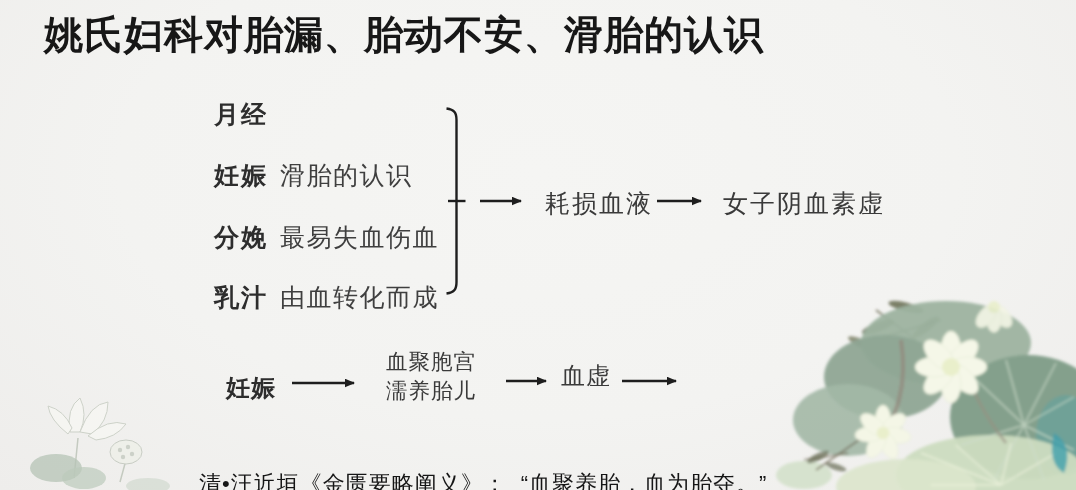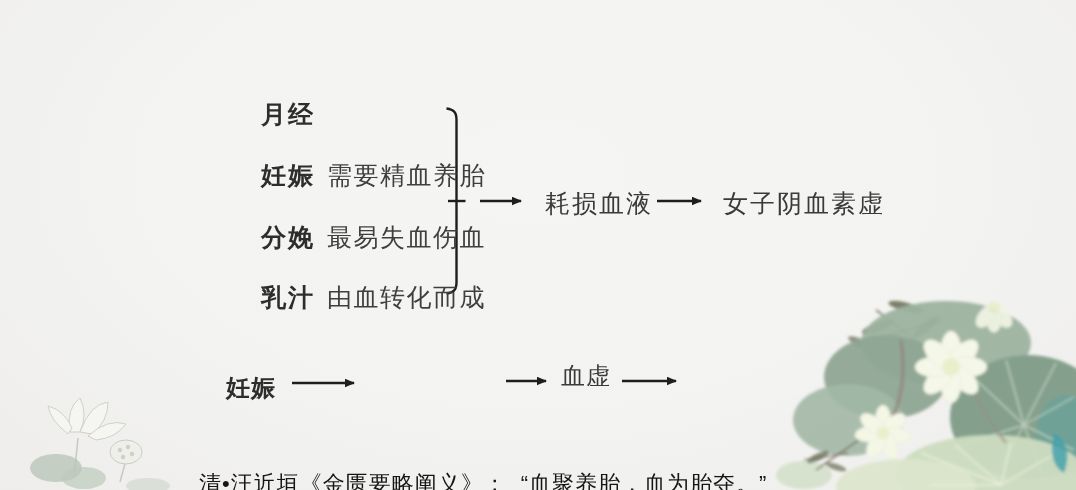--- a/index.html
+++ b/index.html
@@ -10,21 +10,21 @@
     font-family:"Liberation Sans", sans-serif;
   }
   .title{
     position:absolute;left:44px;top:8px;margin:0;
     font-size:39px;font-weight:700;letter-spacing:1px;color:#171717;
     font-family:"Liberation Sans", sans-serif;white-space:nowrap;
   }
   .connectors{position:absolute;left:0;top:0;pointer-events:none;}
   .factor-row{
     position:absolute;left:214px;display:flex;gap:12px;white-space:nowrap;
-    font-family:"Liberation Serif", serif;font-size:25px;color:#3f3f3f;margin-left:47px;
+    font-family:"Liberation Serif", serif;font-size:25px;color:#3f3f3f;
   }
   .factor-row .flabel{font-weight:700;letter-spacing:2px;color:#2d2d2d;}
   .factor-row .fdesc{letter-spacing:1.5px;}
   .node{
     position:absolute;font-family:"Liberation Serif", serif;
     font-size:25px;color:#3a3a3a;letter-spacing:2px;white-space:nowrap;
   }
   .node.bold{font-weight:700;color:#2d2d2d;}
   .node.small{font-size:24px;letter-spacing:1px;}
   .node-block{
@@ -39,20 +39,21 @@
   }
   .citation .quote{margin-left:14px;}
   .deco-br{position:absolute;right:0;bottom:0;}
   .deco-bl{position:absolute;left:8px;bottom:0;}
 </style>
 </head>
 <body>
 
 <div class="slide">
 
+  <h1 class="title">姚氏妇科对胎漏、胎动不安、滑胎的认识</h1>
 
   <svg class="connectors" width="1076" height="490" viewBox="0 0 1076 490">
     <defs>
       <marker id="ah" markerWidth="12" markerHeight="10" refX="9.5" refY="4.5" orient="auto" markerUnits="userSpaceOnUse">
         <path d="M0,0 L10.5,4.5 L0,9 Z" fill="#1e1e1e"></path>
       </marker>
     </defs>
     <g stroke="#1e1e1e" stroke-width="2.4" fill="none">
       <path d="M446.5,108.5 C454.5,109.5 456.5,113 456.5,120 L456.5,282 C456.5,289 454.5,292.5 446.5,293.5"></path>
       <line x1="448" y1="201" x2="465.5" y2="201"></line>
@@ -62,36 +63,38 @@
       <line x1="506" y1="381" x2="546" y2="381" marker-end="url(#ah)"></line>
       <line x1="622" y1="381" x2="676" y2="381" marker-end="url(#ah)"></line>
     </g>
   </svg>
 
   <div class="factor-row" style="top:98px">
     <span class="flabel">月经</span>
   </div>
   <div class="factor-row" style="top:159px">
     <span class="flabel">妊娠</span>
-    <span class="fdesc">需要精血养胎</span>
+    <span class="fdesc">滑胎的认识</span>
   </div>
   <div class="factor-row" style="top:281px">
     <span class="flabel">乳汁</span>
     <span class="fdesc">由血转化而成</span>
   </div>
   <div class="factor-row" style="top:221px">
     <span class="flabel">分娩</span>
     <span class="fdesc">最易失血伤血</span>
   </div>
 
   <div class="node" style="left:545px;top:187px">耗损血液</div>
   <div class="node" style="left:723px;top:187px">女子阴血素虚</div>
 
   <div class="node bold small" style="left:226px;top:372px">妊娠</div>
   <div class="node-block" style="left:386px;top:348px">
+    <span>血聚胞宫</span>
+    <span>濡养胎儿</span>
   </div>
   <div class="node small" style="left:561px;top:360px">血虚</div>
 
   <div class="citation">
     <span>清•汪近垣《金匮要略阐义》：</span><span class="quote">“血聚养胎，血为胎夺。”</span>
   </div>
 
   <svg class="deco-br" width="320" height="205" viewBox="0 0 320 205">
     <defs>
       <filter id="soft" x="-20%" y="-20%" width="140%" height="140%">

